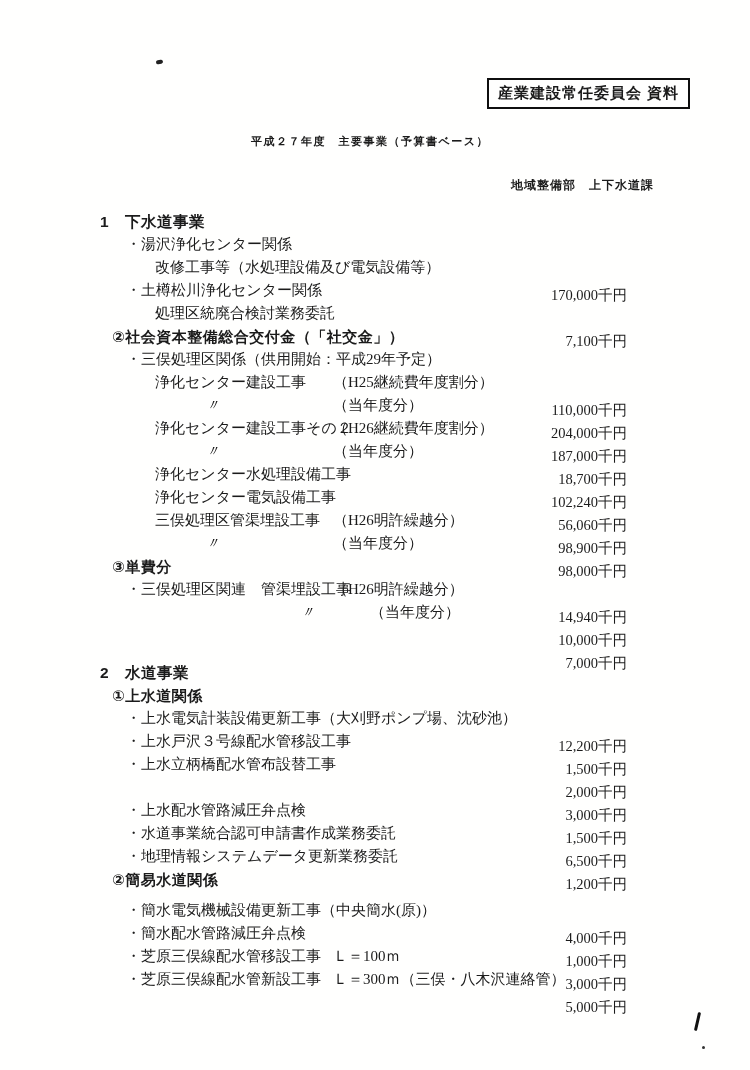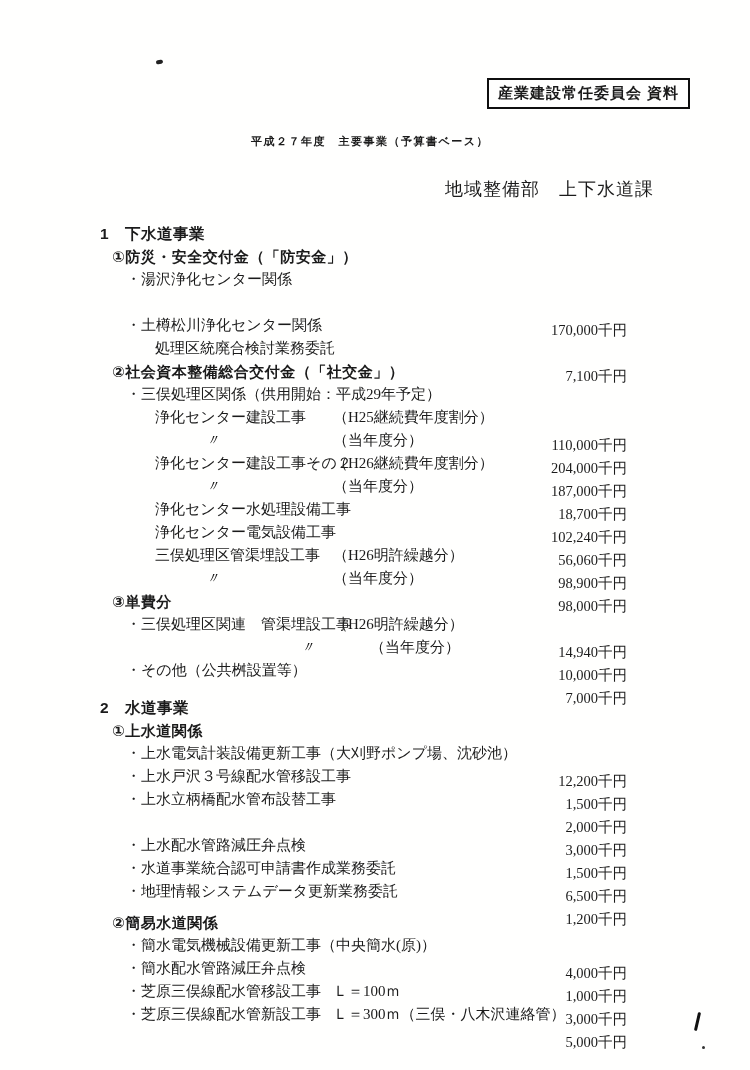--- a/index.html
+++ b/index.html
@@ -28,42 +28,42 @@
     position:absolute;top:134px;left:0;width:740px;
     text-align:center;
     font-family:"Liberation Sans","DejaVu Sans",sans-serif;
     font-weight:bold;font-size:11px;letter-spacing:1.5px;
     margin:0;
   }
   
   .dept{
     position:absolute;top:177px;right:110px;
     font-family:"Liberation Sans","DejaVu Sans",sans-serif;
-    font-weight:normal;font-size:18px;letter-spacing:1px;
+    font-weight:bold;font-size:12px;letter-spacing:1px;
   }
   
   .rows{position:absolute;top:210px;left:0;width:750px;}
   .row{position:relative;height:23px;line-height:23px;font-size:15px;white-space:nowrap;}
   .row .label{position:absolute;top:0;}
   .row .note{position:absolute;top:0;left:333px;}
   .row .amount{position:absolute;top:0;right:123px;text-align:right;font-size:14.5px;margin-top:28px;}
   .row.section .label,
   .row.subsection .label{
     font-family:"Liberation Sans","DejaVu Sans",sans-serif;
     font-weight:bold;letter-spacing:0.5px;
   }
   .row.section .label{left:100px;font-size:15.5px;}
   .row.subsection .label{left:112px;}
   .row.item .label{left:126px;}
   .row.detail .label{left:155px;}
   .row.ditto .label{left:205px;font-style:italic;}
   .row.ditto2 .label{left:300px;font-style:italic;}
   .row.ditto2 .note{left:370px;}
   .row.section{margin-top:14px;}
-  .rows .row:first-child{margin-top:12px;}
+  .rows .row:first-child{margin-top:0;}
   .rows .row:nth-child(30){margin-top:8px;} 
   
   .speck-a{
     position:absolute;left:156px;top:60px;width:7px;height:4px;
     background:#222;border-radius:2px;transform:rotate(-12deg);
   }
   .stroke-b{
     position:absolute;left:696px;top:1012px;width:3px;height:19px;
     background:#111;border-radius:2px;transform:rotate(13deg);
   }
@@ -83,27 +83,25 @@
   </div>
 
   <h1 class="title">平成２７年度　主要事業（予算書ベース）</h1>
 
   <div class="dept">地域整備部　上下水道課</div>
 
   <div class="rows">
       <div class="row section">
         <span class="label">1　下水道事業</span>
       </div>
-      <div class="row subsection">
-        <span class="label">①防災・安全交付金（「防安金」）</span>
-      </div>
       <div class="row item">
         <span class="label">・湯沢浄化センター関係</span>
       </div>
       <div class="row detail">
+        <span class="label">改修工事等（水処理設備及び電気設備等）</span>
         <span class="amount">170,000千円</span>
       </div>
       <div class="row item">
         <span class="label">・土樽松川浄化センター関係</span>
       </div>
       <div class="row detail">
         <span class="label">処理区統廃合検討業務委託</span>
         <span class="amount">7,100千円</span>
       </div>
       <div class="row subsection">
@@ -157,21 +155,20 @@
         <span class="label">・三俣処理区関連　管渠埋設工事</span>
         <span class="note">（H26明許繰越分）</span>
         <span class="amount">14,940千円</span>
       </div>
       <div class="row ditto2">
         <span class="label">〃</span>
         <span class="note">（当年度分）</span>
         <span class="amount">10,000千円</span>
       </div>
       <div class="row item">
-        <span class="label">・その他（公共桝設置等）</span>
         <span class="amount">7,000千円</span>
       </div>
       <div class="row section">
         <span class="label">2　水道事業</span>
       </div>
       <div class="row subsection">
         <span class="label">①上水道関係</span>
       </div>
       <div class="row item">
         <span class="label">・上水電気計装設備更新工事（大刈野ポンプ場、沈砂池）</span>

